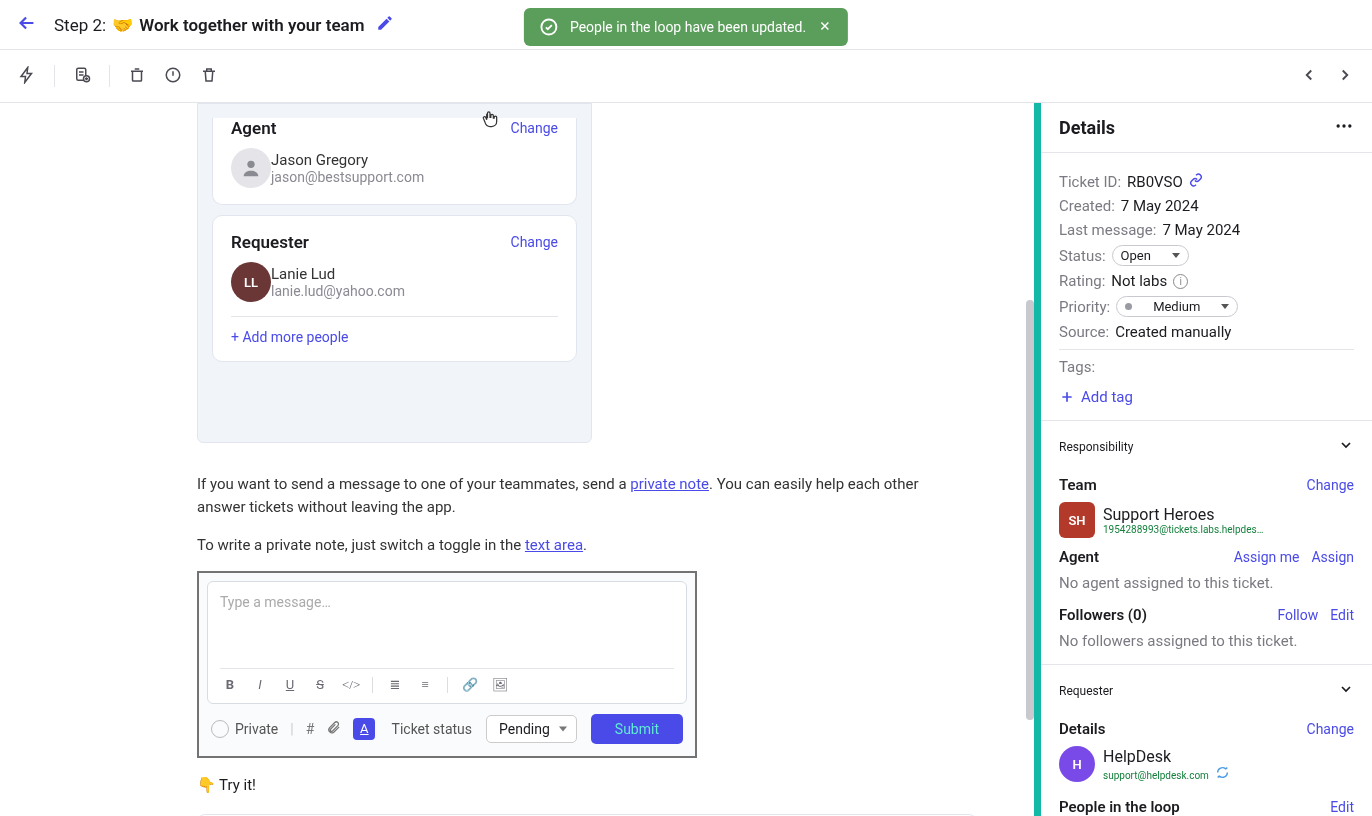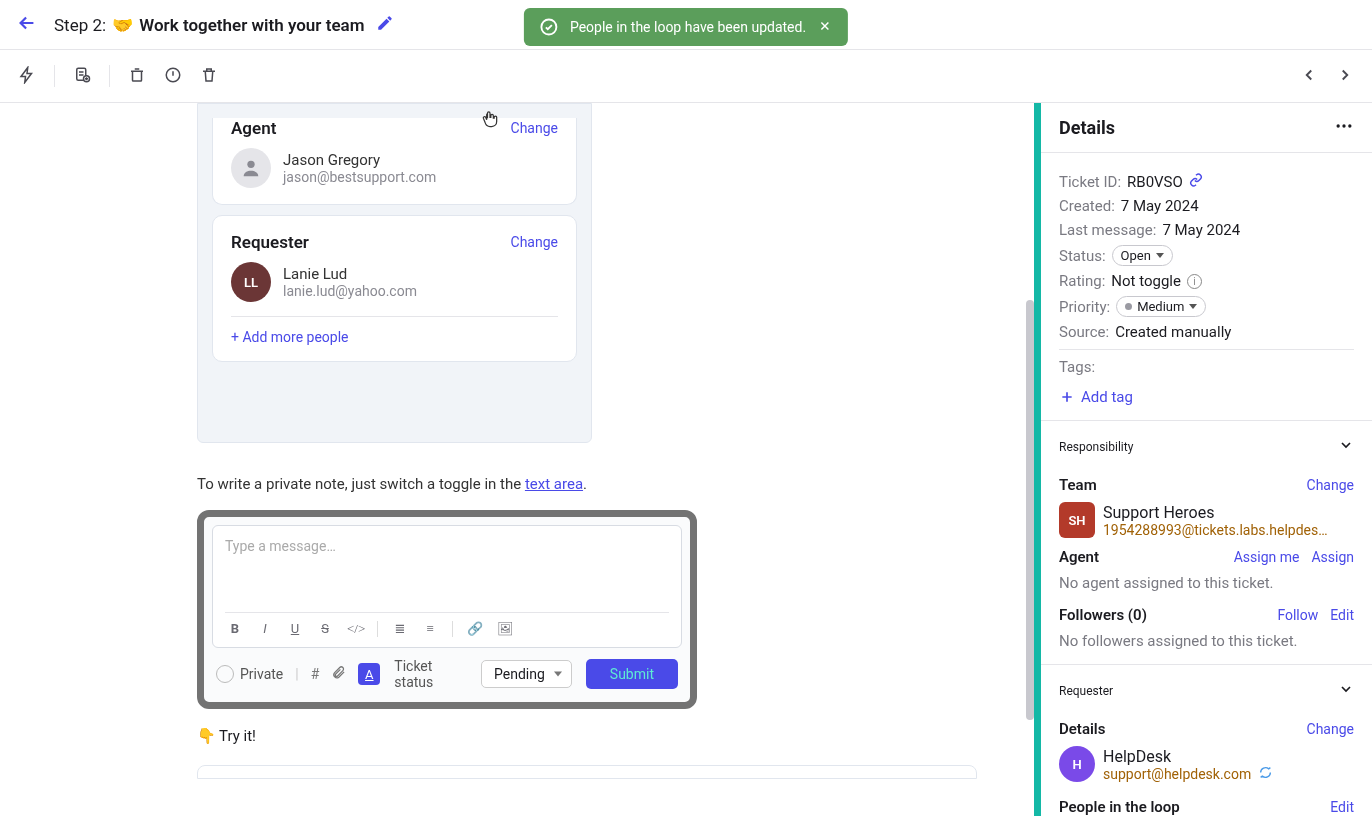--- a/index.html
+++ b/index.html
@@ -16,31 +16,31 @@
 .toolbar svg{cursor:pointer;color:#4a4a52}
 .toolbar .spacer{flex:1}
 .body{display:flex;height:calc(816px - 103px)}
 .main{flex:1;overflow:auto;padding:0}
 .content{max-width:900px;margin:0 auto;padding:0 20px 40px 130px}
 .card-zone{background:#f1f4f8;border:1px solid #e1e6ee;border-radius:0 0 6px 6px;padding:14px 14px 70px;width:395px;margin-bottom:30px}
 .card{background:#fff;border:1px solid #e1e6ee;border-radius:10px;padding:16px 18px;margin-bottom:10px}
 .card-hdr{display:flex;justify-content:space-between;align-items:center;margin-bottom:10px}
 .card-hdr .lbl{font-weight:600;font-size:17px}
 .change-link{color:#4a4ae8;font-size:14px;cursor:pointer}
-.person{display:flex;align-items:center;gap:12px}
+.person{display:flex;align-items:center;gap:0}
 .avatar{width:40px;height:40px;border-radius:50%;display:flex;align-items:center;justify-content:center;font-size:13px;font-weight:600;color:#fff}
 .avatar.grey{background:#e5e5e9;color:#8a8a92}
 .avatar.brown{background:#6b3636}
 .person .name{font-size:15px;color:#333}
 .person .email{font-size:14px;color:#8a8a92}
 .divider{height:1px;background:#e5e5e9;margin:14px 0 12px}
 .add-people{color:#4a4ae8;font-size:14px;cursor:pointer}
 .para{font-size:15px;line-height:1.55;color:#333;margin:14px 0}
 .para a{color:#4a4ae8;text-decoration:underline}
-.editor-shot{width:500px;border:7px solid #737373;border-radius:12px;background:#fafbfc;margin:14px 0 18px;padding:8px}
+.editor-shot{width:500px;border:2px solid #737373;border-radius:0;background:#fafbfc;margin:14px 0 18px;padding:8px}
 .editor-box{background:#fff;border:1px solid #d8dce3;border-radius:6px;padding:12px 12px 10px}
 .editor-ph{color:#aaa;font-size:14px;min-height:64px}
 .editor-tb{border-top:1px solid #e5e5e9;display:flex;align-items:center;gap:14px;padding:8px 2px 0;margin-top:10px}
 .editor-tb .ic{width:16px;text-align:center;color:#6a6a72;font-size:13px;font-family:serif}
 .editor-tb .vs{width:1px;height:16px;background:#ddd}
 .editor-bot{display:flex;align-items:center;gap:14px;padding:10px 4px 4px}
 .bot-left{display:flex;align-items:center;gap:12px;flex:1}
 .priv{display:flex;align-items:center;gap:6px;font-size:14px;color:#555}
 .priv .dot{width:18px;height:18px;border:1px solid #bbb;border-radius:50%}
 .hash,.clip{color:#777}
@@ -53,40 +53,40 @@
 .next-ta{border:1px solid #e1e6ee;border-radius:8px 8px 0 0;height:14px;margin-top:20px;width:780px}
 
 .details{width:338px;border-left:7px solid #14b8a6;overflow:auto;padding:0}
 .details-hdr{height:50px;display:flex;align-items:center;justify-content:space-between;padding:0 18px;border-bottom:1px solid #e5e5e9}
 .details-hdr h2{font-size:18px;font-weight:700}
 .details-hdr .more{cursor:pointer}
 .dsec{padding:14px 18px 8px}
 .drow{font-size:15px;margin:6px 0;display:flex;align-items:center;gap:6px;flex-wrap:wrap}
 .drow .k{color:#7a7a82}
 .drow .v{color:#1b1b20}
-.chip{border:1px solid #c8c8ce;border-radius:14px;padding:2px 8px;font-size:13px;display:inline-flex;align-items:center;gap:5px}
+.chip{border:1px solid #c8c8ce;border-radius:14px;padding:2px 8px;font-size:13px;display:inline-flex;align-items:center;gap:21px}
 .chip .car{width:0;height:0;border-left:4px solid transparent;border-right:4px solid transparent;border-top:5px solid #555}
 .pridot{width:7px;height:7px;border-radius:50%;background:#9a9aa2}
 .linkic{color:#4a4ae8}
 .info-ic{width:15px;height:15px;border:1px solid #888;border-radius:50%;display:inline-flex;align-items:center;justify-content:center;font-size:10px;color:#888}
 .hr{height:1px;background:#e5e5e9;margin:8px 0}
 .addtag{color:#4a4ae8;display:flex;align-items:center;gap:6px;cursor:pointer;font-size:15px;padding:6px 0}
 .sec-hdr{padding:16px 18px 6px;display:flex;justify-content:space-between;align-items:center;border-top:1px solid #e5e5e9}
 .sec-hdr h3{font-size:12px;font-weight:400}
 .sec-body{padding:4px 18px 14px}
 .sub-hdr{display:flex;justify-content:space-between;align-items:center;margin:10px 0 8px}
 .sub-hdr .lbl{font-weight:600;font-size:15px}
 .links{display:flex;gap:12px}
 .links span{color:#4a4ae8;font-size:14px;cursor:pointer}
 .team-row{display:flex;gap:8px;align-items:center}
 .sq-av{width:36px;height:36px;border-radius:6px;display:flex;align-items:center;justify-content:center;color:#fff;font-weight:600;font-size:13px}
 .sq-av.red{background:#b33a2a}
 .sq-av.purple{background:#7a4ae8;border-radius:50%}
 .team-row .nm{font-size:16px}
-.team-row .em{font-size:14px;color:#a16207;max-width:230px;overflow:hidden;text-overflow:ellipsis;white-space:nowrap}
+.team-row .em{font-size:10px;color:#15803d;max-width:230px;overflow:hidden;text-overflow:ellipsis;white-space:nowrap}
 .muted{color:#7a7a82;font-size:15px}
 .refresh-ic{color:#4a9ae8;margin-left:4px}
 .scroll-ind{position:absolute;right:338px;top:300px;width:8px;height:420px;background:#c8c8ce;border-radius:4px}
 .cursor{position:absolute;left:480px;top:108px;pointer-events:none}
 </style>
 </head>
 <body>
 
 <div class="toast">
   <svg width="18" height="18" viewBox="0 0 24 24" fill="none" stroke="#fff" stroke-width="2.5">
@@ -186,20 +186,23 @@
               <div class="name">Lanie Lud</div>
               <div class="email">lanie.lud@yahoo.com</div>
             </div>
           </div>
           <div class="divider"></div>
           <div class="add-people">+ Add more people</div>
         </div>
       </div>
 
       <p class="para">
+        <span>If you want to send a message to one of your teammates, send a </span><a href="#">private note</a><span>. You can easily help each other answer tickets without leaving the app.</span>
+      </p>
+      <p class="para">
         <span>To write a private note, just switch a toggle in the </span><a href="#">text area</a><span>.</span>
       </p>
 
       <div class="editor-shot">
         <div class="editor-box">
           <div class="editor-ph">Type a message…</div>
           <div class="editor-tb">
             <span class="ic"><b>B</b></span>
             <span class="ic"><i>I</i></span>
             <span class="ic"><u>U</u></span>
@@ -272,21 +275,21 @@
         </div>
       <div class="drow">
           <span class="k">Status:</span> 
           <span class="chip">
             <span>Open</span>
             <span class="car"></span>
           </span>
         </div>
       <div class="drow">
           <span class="k">Rating:</span> 
-          <span class="v">Not toggle</span> 
+          <span class="v">Not labs</span> 
           <span class="info-ic">i</span>
         </div>
       <div class="drow">
           <span class="k">Priority:</span> 
           <span class="chip">
             <span class="pridot"></span>
             <span>Medium</span>
             <span class="car"></span>
           </span>
         </div>

